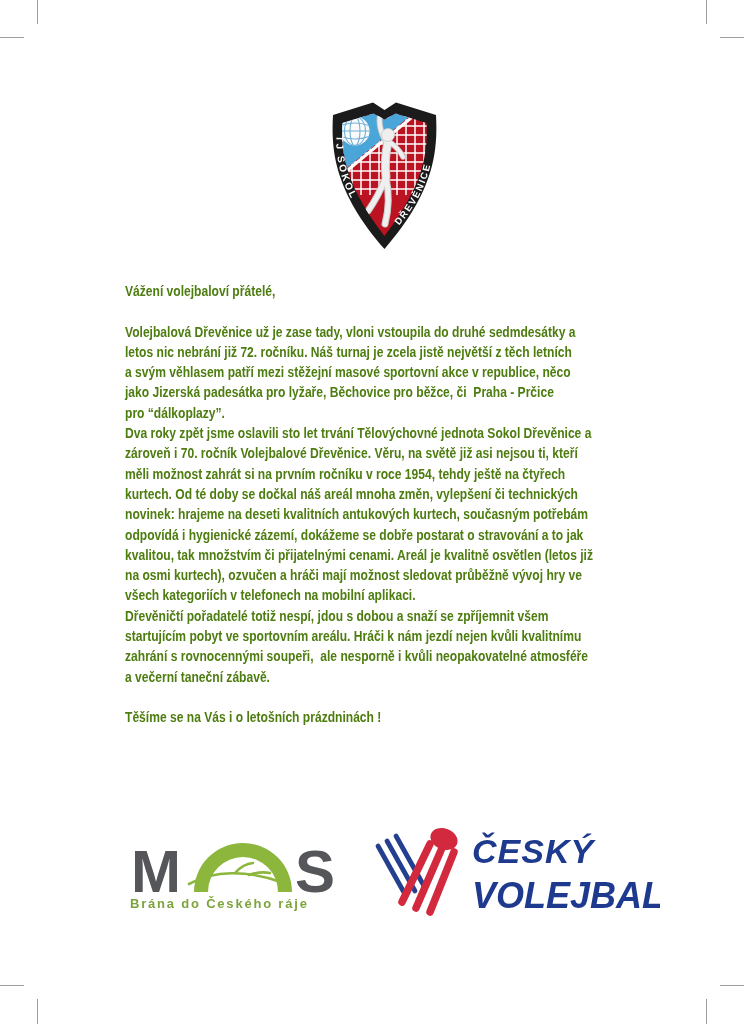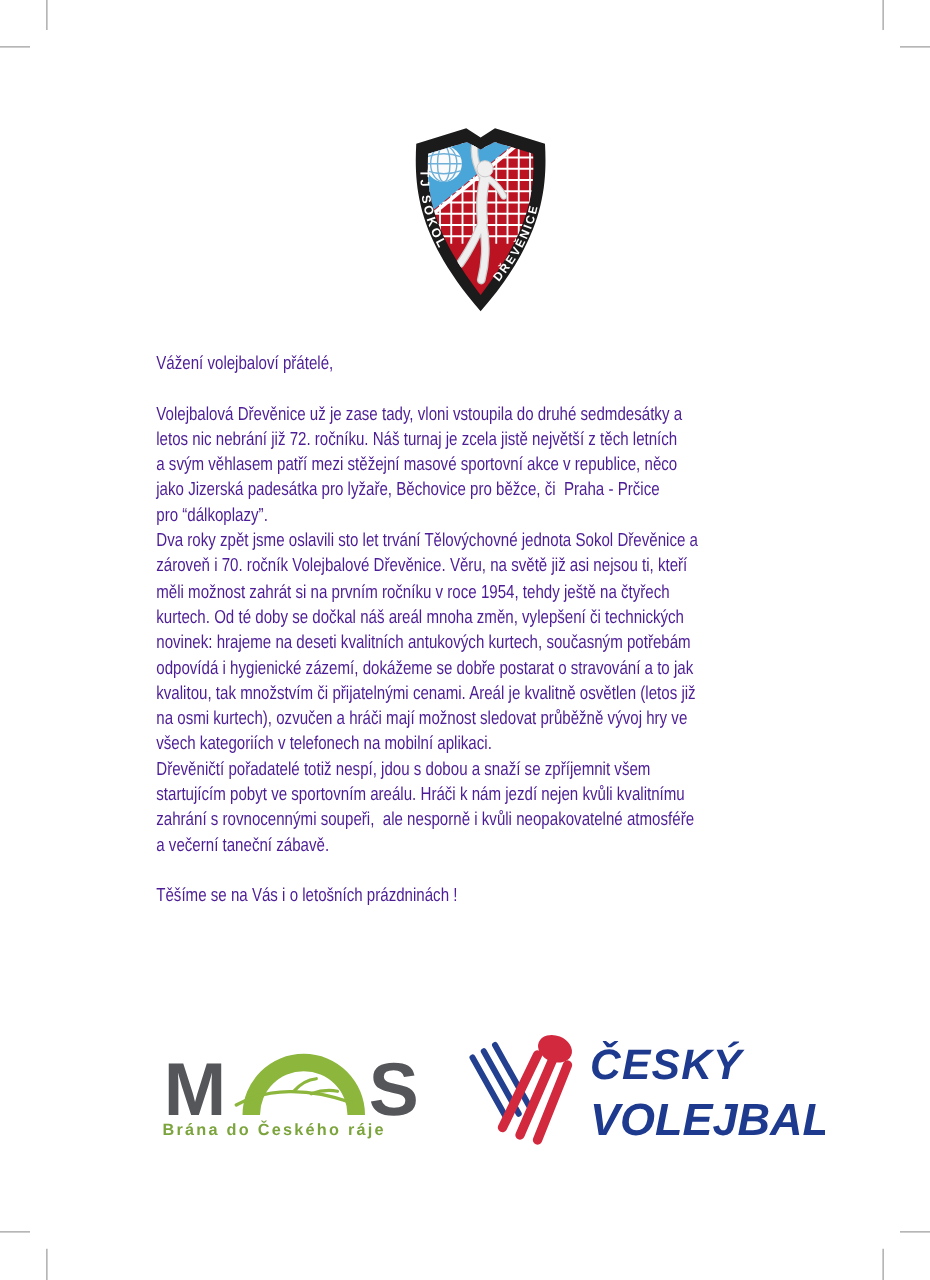--- a/index.html
+++ b/index.html
@@ -10,22 +10,22 @@
   .cm-tl-v{left:37px;top:0;width:1px;height:24px}
   .cm-tl-h{left:0;top:37px;width:24px;height:1px}
   .cm-tr-v{left:706px;top:0;width:1px;height:24px}
   .cm-tr-h{left:720px;top:37px;width:24px;height:1px}
   .cm-bl-h{left:0;top:985px;width:24px;height:1px}
   .cm-bl-v{left:37px;top:999px;width:1px;height:25px}
   .cm-br-h{left:720px;top:985px;width:24px;height:1px}
   .cm-br-v{left:706px;top:999px;width:1px;height:25px}
 
   .crest{position:absolute;left:321px;top:97px;width:127px;height:156px;}
-  .letter{position:absolute;left:125px;top:281px;width:515px;color:#4c1d95;
-          font-size:15px;}
+  .letter{position:absolute;left:125px;top:281px;width:515px;color:#4d7c0f;
+          font-size:15px;font-weight:bold;}
   .letter .line{height:20.3px;line-height:20.3px;white-space:pre;
                 transform:scaleX(0.805);transform-origin:0 50%;}
   .mas-logo{position:absolute;left:129px;top:842px;width:214px;height:70px;}
   .volley-logo{position:absolute;left:366px;top:822px;width:294px;height:100px;}
   svg text{font-family:"Liberation Sans","DejaVu Sans",sans-serif;}
 </style>
 </head>
 <body>
 
 <div class="sheet">

